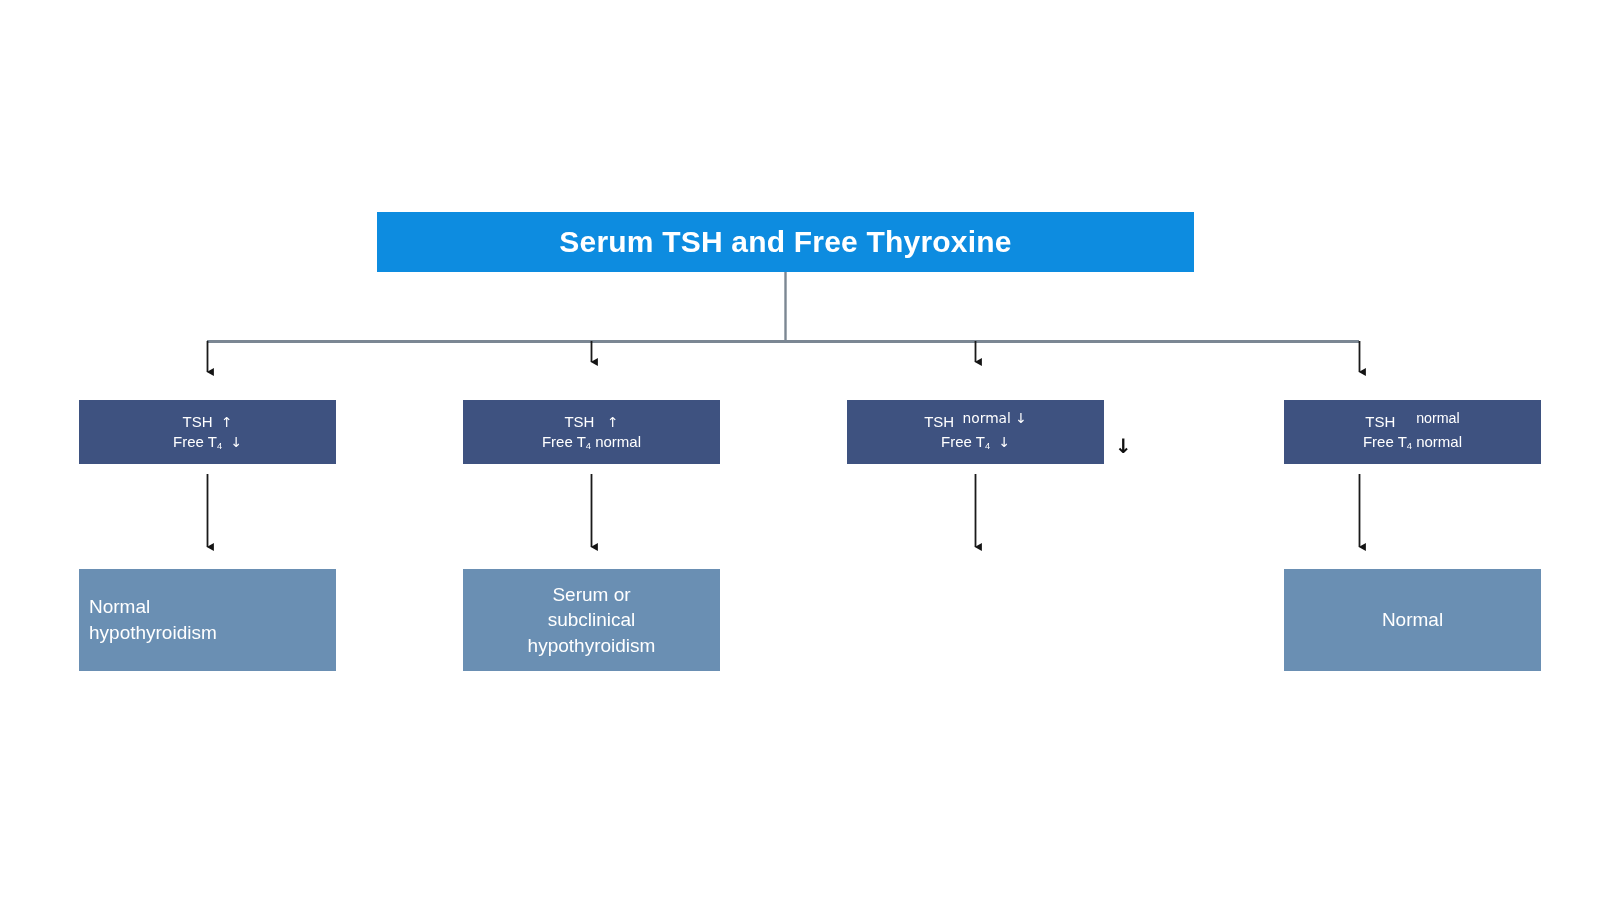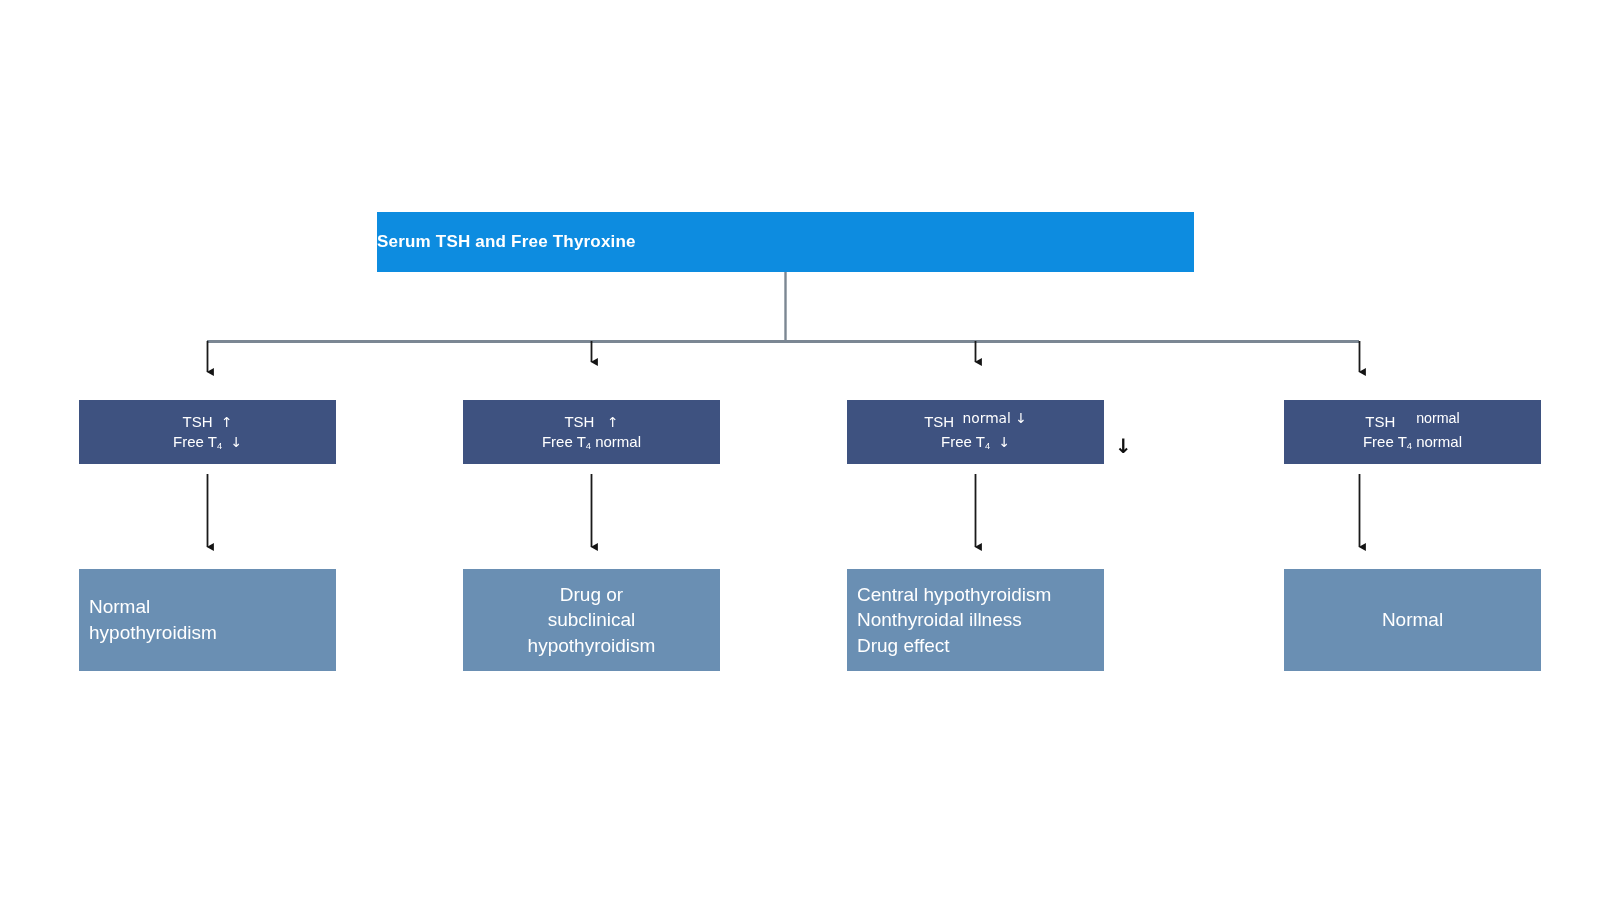--- a/index.html
+++ b/index.html
@@ -39,21 +39,22 @@
     display: flex;
     align-items: center;
   }
 
   .title-box {
     left: 377px;
     top: 212px;
     width: 817px;
     height: 60px;
     background: #0d8ce0;
-    font-size: 17px;
+    justify-content: center;
+    font-size: 30px;
     font-weight: bold;
     letter-spacing: 0.2px;
   }
 
   .decision-box {
     background: #3e5280;
     height: 64px;
     font-size: 15px;
     justify-content: center;
   }
@@ -203,33 +204,26 @@
 
   <div class="box outcome-box col1 row-outcome align-left">
     <div class="lines">
       <div>Normal</div>
       <div>hypothyroidism</div>
     </div>
   </div>
 
   <div class="box outcome-box col2 row-outcome align-center">
     <div class="lines">
-      <div>Drug or</div>
+      <div>Serum or</div>
       <div>subclinical</div>
       <div>hypothyroidism</div>
     </div>
   </div>
 
-  <div class="box outcome-box col3 row-outcome align-left overflow-ok">
-    <div class="lines">
-      <div>Central hypothyroidism</div>
-      <div>Nonthyroidal illness</div>
-      <div>Drug effect</div>
-    </div>
-  </div>
 
   <div class="box outcome-box col4 row-outcome align-center">
     <div class="lines">
       <div>Normal</div>
     </div>
   </div>
 
 </div>
 
 </body></html>

